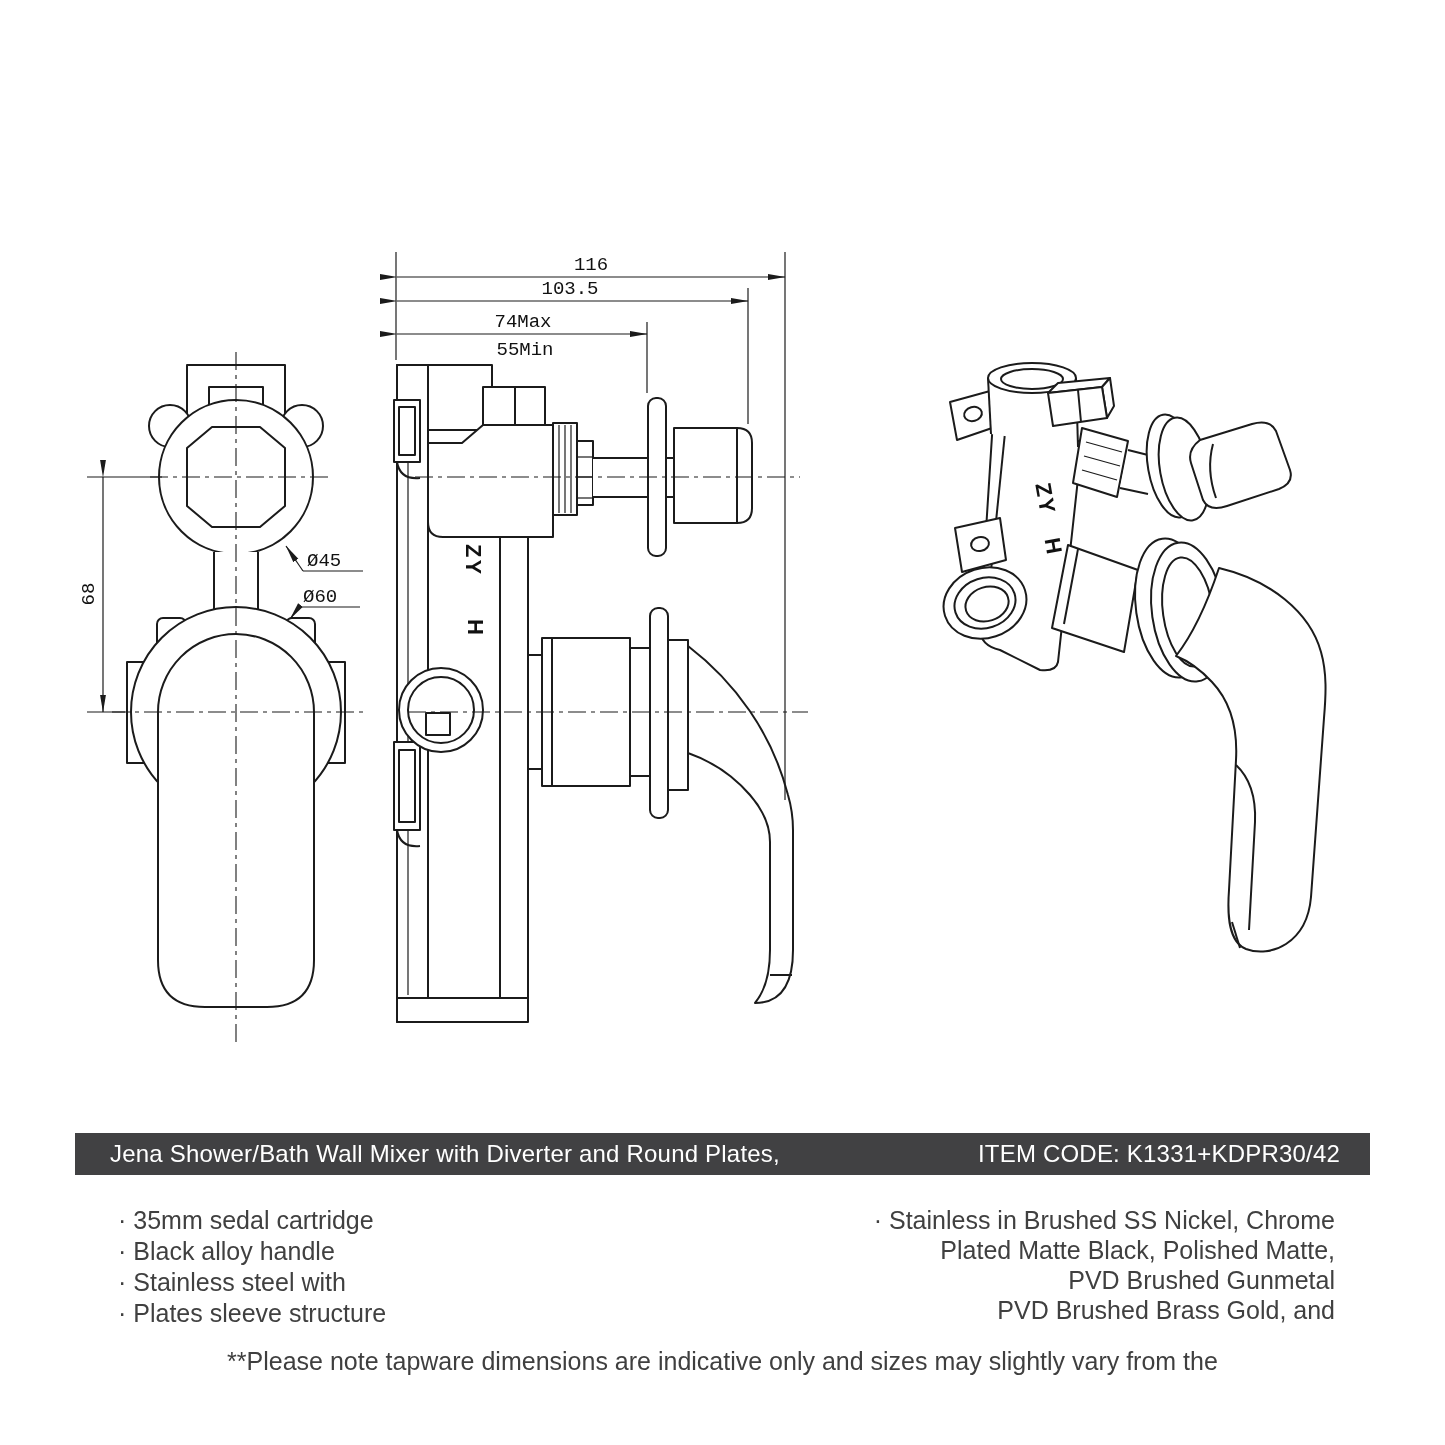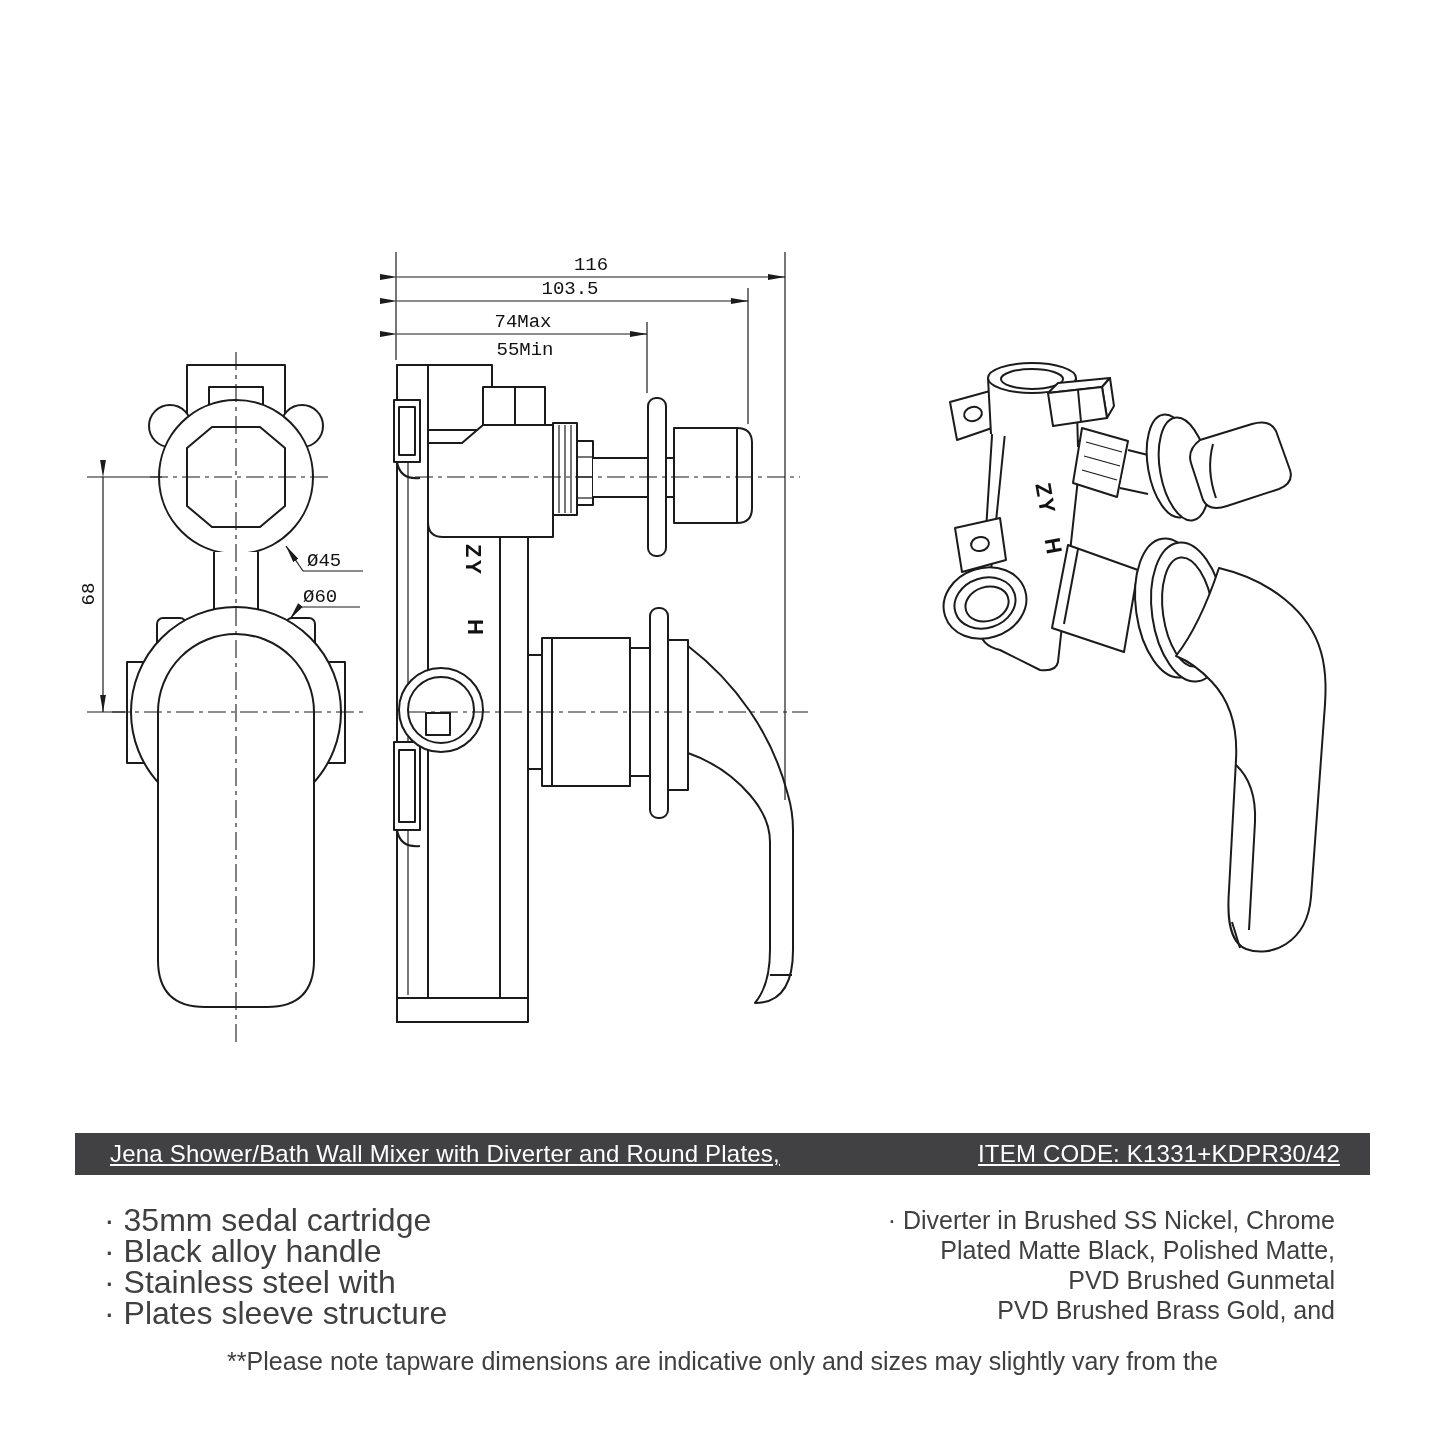--- a/index.html
+++ b/index.html
@@ -11,22 +11,22 @@
   .ln{fill:none;stroke:#1b1b1b;stroke-width:2;stroke-linejoin:round;}
   .nf{fill:#ffffff;stroke:none;}
   .thin{fill:none;stroke:#1b1b1b;stroke-width:1.2;}
   .cl{fill:none;stroke:#1b1b1b;stroke-width:1.1;stroke-dasharray:18 5 4 5;}
   .dim{fill:none;stroke:#1b1b1b;stroke-width:1.2;}
   text.dimtxt{font-family:"Liberation Mono", monospace;font-size:19px;fill:#111;}
   text.mark{font-family:"Liberation Sans", sans-serif;font-weight:bold;font-size:22px;fill:#111;letter-spacing:2px;}
   
   .titlebar{position:absolute;left:75px;top:1133px;width:1295px;height:42px;background:#414143;
             color:#ffffff;display:flex;align-items:center;justify-content:space-between;
-            box-sizing:border-box;padding:0 30px 0 35px;font-size:24px;letter-spacing:.2px;text-decoration:underline;}
-  .features{position:absolute;left:104px;top:1205px;font-size:32px;line-height:31px;color:#404040;}
+            box-sizing:border-box;padding:0 30px 0 35px;font-size:24px;letter-spacing:.2px;}
+  .features{position:absolute;left:118px;top:1205px;font-size:25px;line-height:31px;color:#404040;}
   .finishes{position:absolute;right:110px;top:1205px;font-size:25px;line-height:30px;color:#404040;text-align:right;}
   .footnote{position:absolute;left:0;top:1345px;width:1445px;text-align:center;font-size:25px;line-height:33px;color:#3f3f3f;}
 </style>
 </head>
 <body>
 
 <div class="page">
 
   <svg width="1445" height="1120" viewBox="0 0 1445 1120">
     <defs>
@@ -241,21 +241,21 @@
   </div>
 
   <div class="features">
     <div>· 35mm sedal cartridge</div>
     <div>· Black alloy handle</div>
     <div>· Stainless steel with</div>
     <div>· Plates sleeve structure</div>
   </div>
 
   <div class="finishes">
-    <div>· Diverter in Brushed SS Nickel, Chrome</div>
+    <div>· Stainless in Brushed SS Nickel, Chrome</div>
     <div>Plated Matte Black, Polished Matte,</div>
     <div>PVD Brushed Gunmetal</div>
     <div>PVD Brushed Brass Gold, and</div>
   </div>
 
   <div class="footnote">
     <div>**Please note tapware dimensions are indicative only and sizes may slightly vary from the</div>
   </div>
 
 </div>

